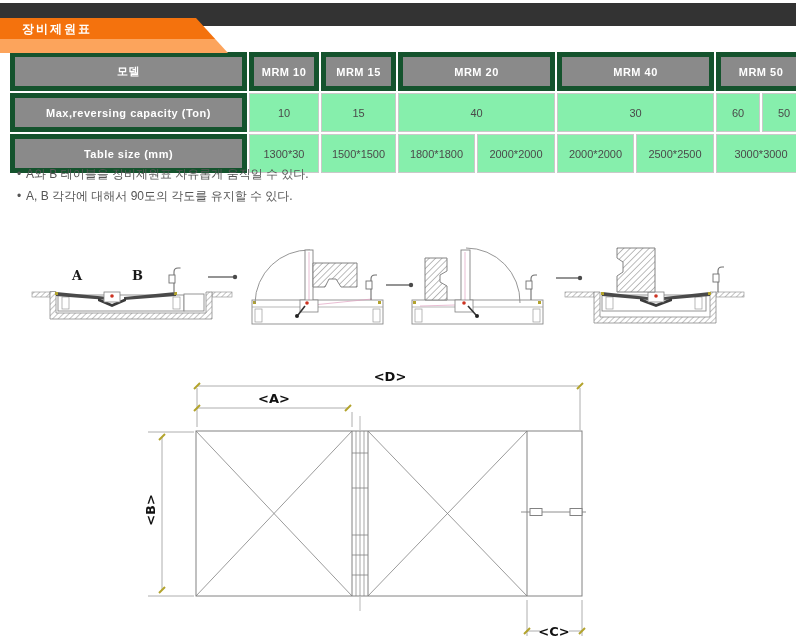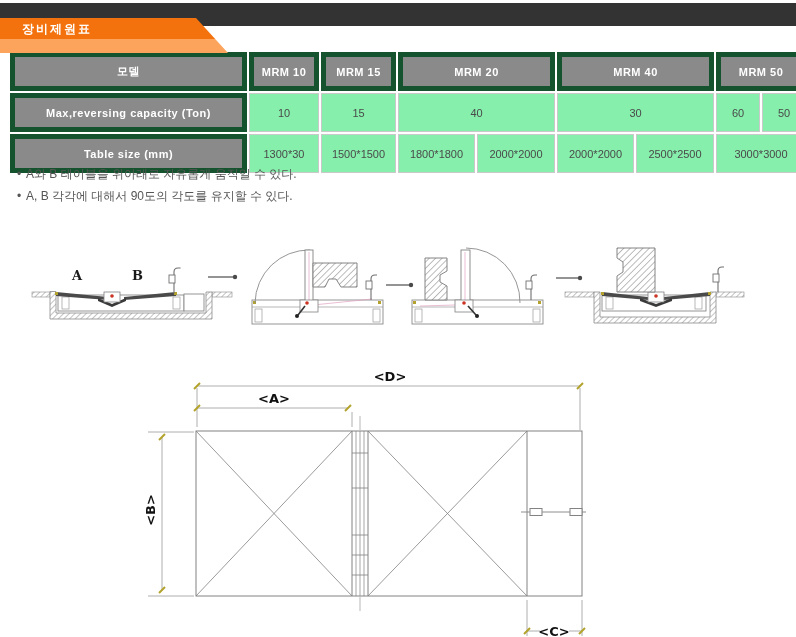--- a/index.html
+++ b/index.html
@@ -88,21 +88,21 @@
     <td>2000*2000</td>
     <td>2500*2500</td>
     <td colspan="2">3000*3000</td>
   </tr>
 </tbody>
   </table>
 
 <div class="notes">
   <div class="note-line">
     <span class="bullet">•</span>
-    <span>A와 B 테이블을 위아래로 자유롭게 움직일 수 있다.</span>
+    <span>A와 B 테이블을 장비제원표 자유롭게 움직일 수 있다.</span>
   </div>
   <div class="note-line">
     <span class="bullet">•</span>
     <span>A, B 각각에 대해서 90도의 각도를 유지할 수 있다.</span>
   </div>
 </div>
 
 <svg class="diagrams" width="796" height="105" viewBox="0 0 796 105">
   <defs>
     <pattern id="h1" patternUnits="userSpaceOnUse" width="4" height="4" patternTransform="rotate(45)">

